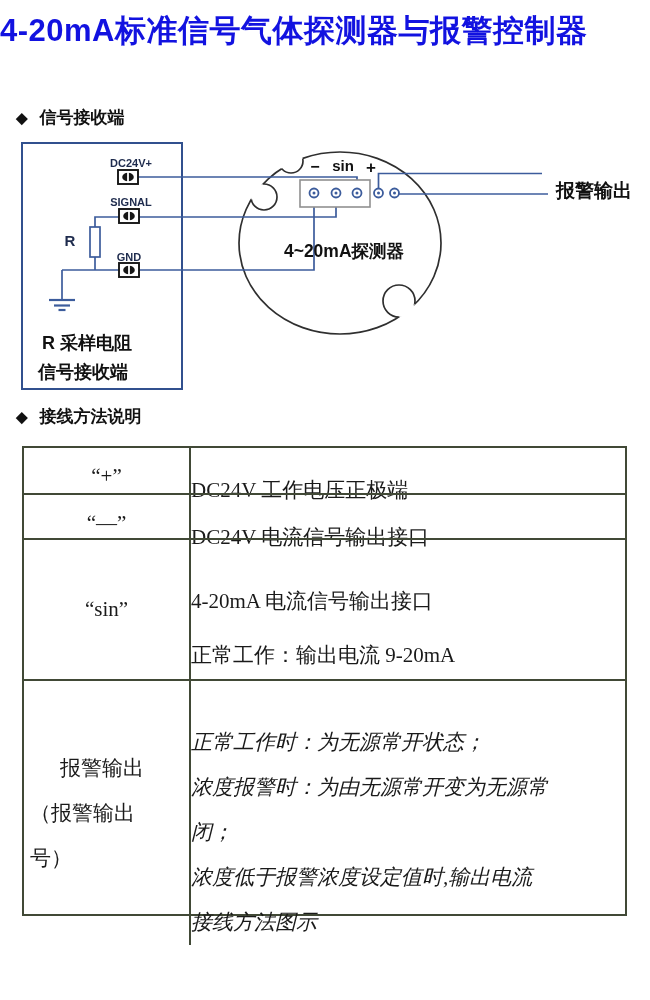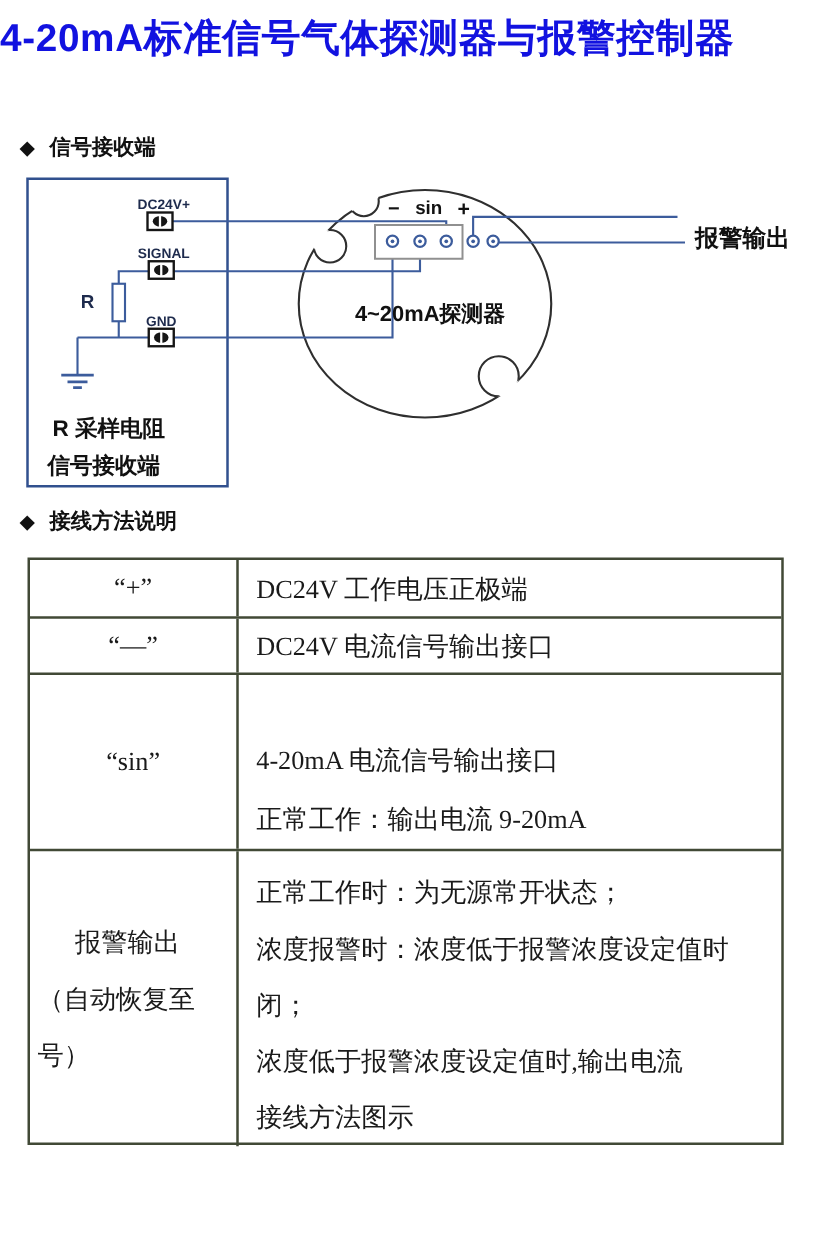--- a/index.html
+++ b/index.html
@@ -30,23 +30,23 @@
   .t-row{display:grid;grid-template-columns:167px 1fr;box-sizing:border-box;}
   .t-row + .t-row{border-top:2px solid #414936;}
   .cell{box-sizing:border-box;}
   .cell-term{
     border-right:2px solid #414936;display:flex;flex-direction:column;
     justify-content:center;align-items:center;font-size:21px;
   }
   .cell-term.left-wrap{align-items:stretch;padding-left:6px;line-height:45px;}
   .cell-term.left-wrap div:first-child{padding-left:30px;}
   .cell-desc{display:flex;flex-direction:column;justify-content:center;
-    padding-left:14px;font-size:21px;}
-  .cell-desc.multi3{justify-content:flex-end;padding-top:10px;line-height:47px;}
-  .cell-desc.multi5{justify-content:flex-start;padding-top:11px;line-height:45px;}
+    padding-left:0;font-size:21px;margin-top:28px;}
+  .cell-desc.multi3{justify-content:space-between;padding-top:10px;line-height:47px;}
+  .cell-desc.multi5{justify-content:flex-start;padding-top:11px;line-height:45px;font-style:italic;}
 </style>
 </head>
 <body>
 
 <div class="page">
 
   <div class="title">
     <div>4-20mA标准信号气体探测器与报警控制器</div>
   </div>
 
@@ -168,26 +168,26 @@
     <div class="t-row">
       <div class="cell cell-term">“sin”</div>
       <div class="cell cell-desc multi3">
         <div>4-20mA 电流信号输出接口</div>
         <div>正常工作：输出电流 9-20mA</div>
       </div>
     </div>
     <div class="t-row">
       <div class="cell cell-term left-wrap">
         <div>报警输出</div>
-        <div>（自动恢复至</div>
+        <div>（报警输出</div>
         <div>号）</div>
       </div>
       <div class="cell cell-desc multi5">
         <div>正常工作时：为无源常开状态；</div>
-        <div>浓度报警时：浓度低于报警浓度设定值时</div>
+        <div>浓度报警时：为由无源常开变为无源常</div>
         <div>闭；</div>
         <div>浓度低于报警浓度设定值时,输出电流</div>
         <div>接线方法图示</div>
       </div>
     </div>
   </div>
 
 </div>
 
 </body></html>

